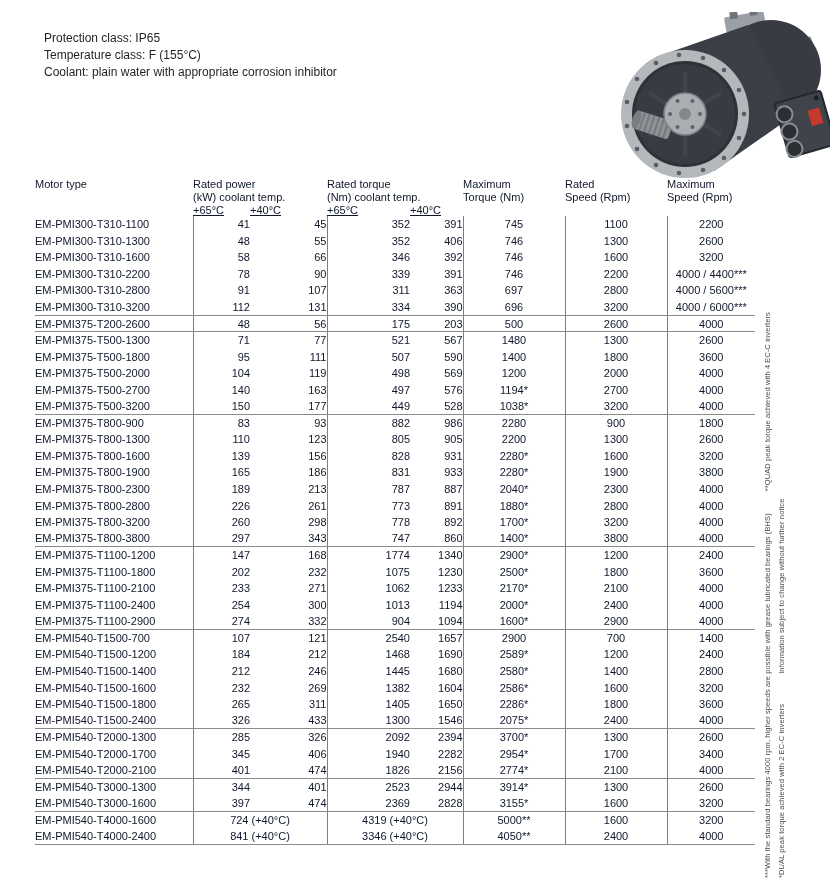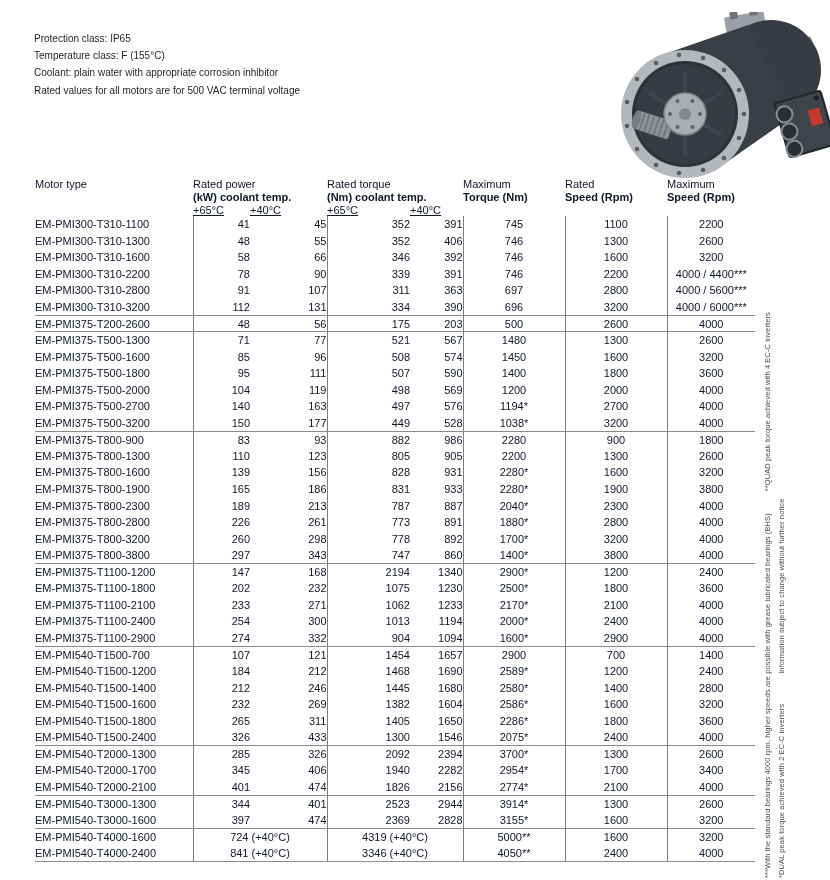--- a/index.html
+++ b/index.html
@@ -1,31 +1,31 @@
 <!DOCTYPE html>
 <html><head>
 <meta charset="utf-8">
 <style>
   html,body{margin:0;padding:0;}
   body{
     width:830px;height:880px;position:relative;background:#ffffff;
     font-family:"Liberation Sans", sans-serif;color:#231f20;overflow:hidden;
   }
   .info-block{
-    position:absolute;left:34px;top:30px;font-size:10px;line-height:17.2px;color:#231f20;
+    position:absolute;left:44px;top:30px;font-size:12px;line-height:17.2px;color:#231f20;
   }
   .motor-photo{position:absolute;left:595px;top:12px;width:235px;height:168px;}
   table.spec{
     position:absolute;left:35px;top:176px;width:720px;
     border-collapse:collapse;table-layout:fixed;font-size:11px;color:#0f172a;
   }
   table.spec th{font-weight:normal;text-align:left;padding:0;white-space:nowrap;}
   table.spec td{padding:0;white-space:nowrap;}
   tr.hA th{height:14px;vertical-align:bottom;}
-  tr.hB th{height:13px;vertical-align:bottom;font-weight:bold;}
+  tr.hB th{height:13px;vertical-align:bottom;}
   tr.hC th{height:13px;vertical-align:bottom;text-decoration:underline;}
   th.grp{padding-left:4px;}
   th.col3{padding-left:6px;}
   tbody tr{height:16.55px;margin-left:27px;}
   .num{text-align:right;}
   .p65{padding-right:7px;}
   .p40{padding-right:12px;}
   .t65{padding-right:13px;}
   .t40{padding-right:20px;}
   .ctr{text-align:center;}
@@ -40,21 +40,20 @@
   .gap1{display:inline-block;width:22px;}
   .gap2{display:inline-block;width:30px;}
 </style>
 </head>
 <body>
 
 <div class="info-block">
   <div>Protection class: IP65</div>
   <div>Temperature class: F (155°C)</div>
   <div>Coolant: plain water with appropriate corrosion inhibitor</div>
-  <div>Rated values for all motors are for 500 VAC terminal voltage</div>
 </div>
 
 <div class="motor-photo">
   <svg width="235" height="168" viewBox="0 0 235 168">
 
     <g transform="rotate(-10 150 10)">
       <rect x="130" y="2" width="40" height="16" rx="2" fill="#9aa0a5"></rect>
       <rect x="136" y="-2" width="8" height="7" fill="#6f747a"></rect>
       <rect x="156" y="-2" width="8" height="7" fill="#6f747a"></rect>
     </g>
@@ -239,30 +238,20 @@
         <td>EM-PMI375-T500-1300</td>
         <td class="bl num p65">71</td>
         <td class="num p40">77</td>
         <td class="bl num t65">521</td>
         <td class="num t40">567</td>
         <td class="bl ctr">1480</td>
         <td class="bl ctr">1300</td>
         <td class="bl ctr">2600</td>
       </tr>
       <tr>
-        <td>EM-PMI375-T500-1600</td>
-        <td class="bl num p65">85</td>
-        <td class="num p40">96</td>
-        <td class="bl num t65">508</td>
-        <td class="num t40">574</td>
-        <td class="bl ctr">1450</td>
-        <td class="bl ctr">1600</td>
-        <td class="bl ctr">3200</td>
-      </tr>
-      <tr>
         <td>EM-PMI375-T500-1800</td>
         <td class="bl num p65">95</td>
         <td class="num p40">111</td>
         <td class="bl num t65">507</td>
         <td class="num t40">590</td>
         <td class="bl ctr">1400</td>
         <td class="bl ctr">1800</td>
         <td class="bl ctr">3600</td>
       </tr>
       <tr>
@@ -372,21 +361,21 @@
         <td class="bl num t65">747</td>
         <td class="num t40">860</td>
         <td class="bl ctr">1400*</td>
         <td class="bl ctr">3800</td>
         <td class="bl ctr">4000</td>
       </tr>
       <tr>
         <td>EM-PMI375-T1100-1200</td>
         <td class="bl num p65">147</td>
         <td class="num p40">168</td>
-        <td class="bl num t65">2194</td>
+        <td class="bl num t65">1774</td>
         <td class="num t40">1340</td>
         <td class="bl ctr">2900*</td>
         <td class="bl ctr">1200</td>
         <td class="bl ctr">2400</td>
       </tr>
       <tr>
         <td>EM-PMI375-T1100-1800</td>
         <td class="bl num p65">202</td>
         <td class="num p40">232</td>
         <td class="bl num t65">1075</td>
@@ -422,21 +411,21 @@
         <td class="bl num t65">904</td>
         <td class="num t40">1094</td>
         <td class="bl ctr">1600*</td>
         <td class="bl ctr">2900</td>
         <td class="bl ctr">4000</td>
       </tr>
       <tr>
         <td>EM-PMI540-T1500-700</td>
         <td class="bl num p65">107</td>
         <td class="num p40">121</td>
-        <td class="bl num t65">1454</td>
+        <td class="bl num t65">2540</td>
         <td class="num t40">1657</td>
         <td class="bl ctr">2900</td>
         <td class="bl ctr">700</td>
         <td class="bl ctr">1400</td>
       </tr>
       <tr>
         <td>EM-PMI540-T1500-1200</td>
         <td class="bl num p65">184</td>
         <td class="num p40">212</td>
         <td class="bl num t65">1468</td>

